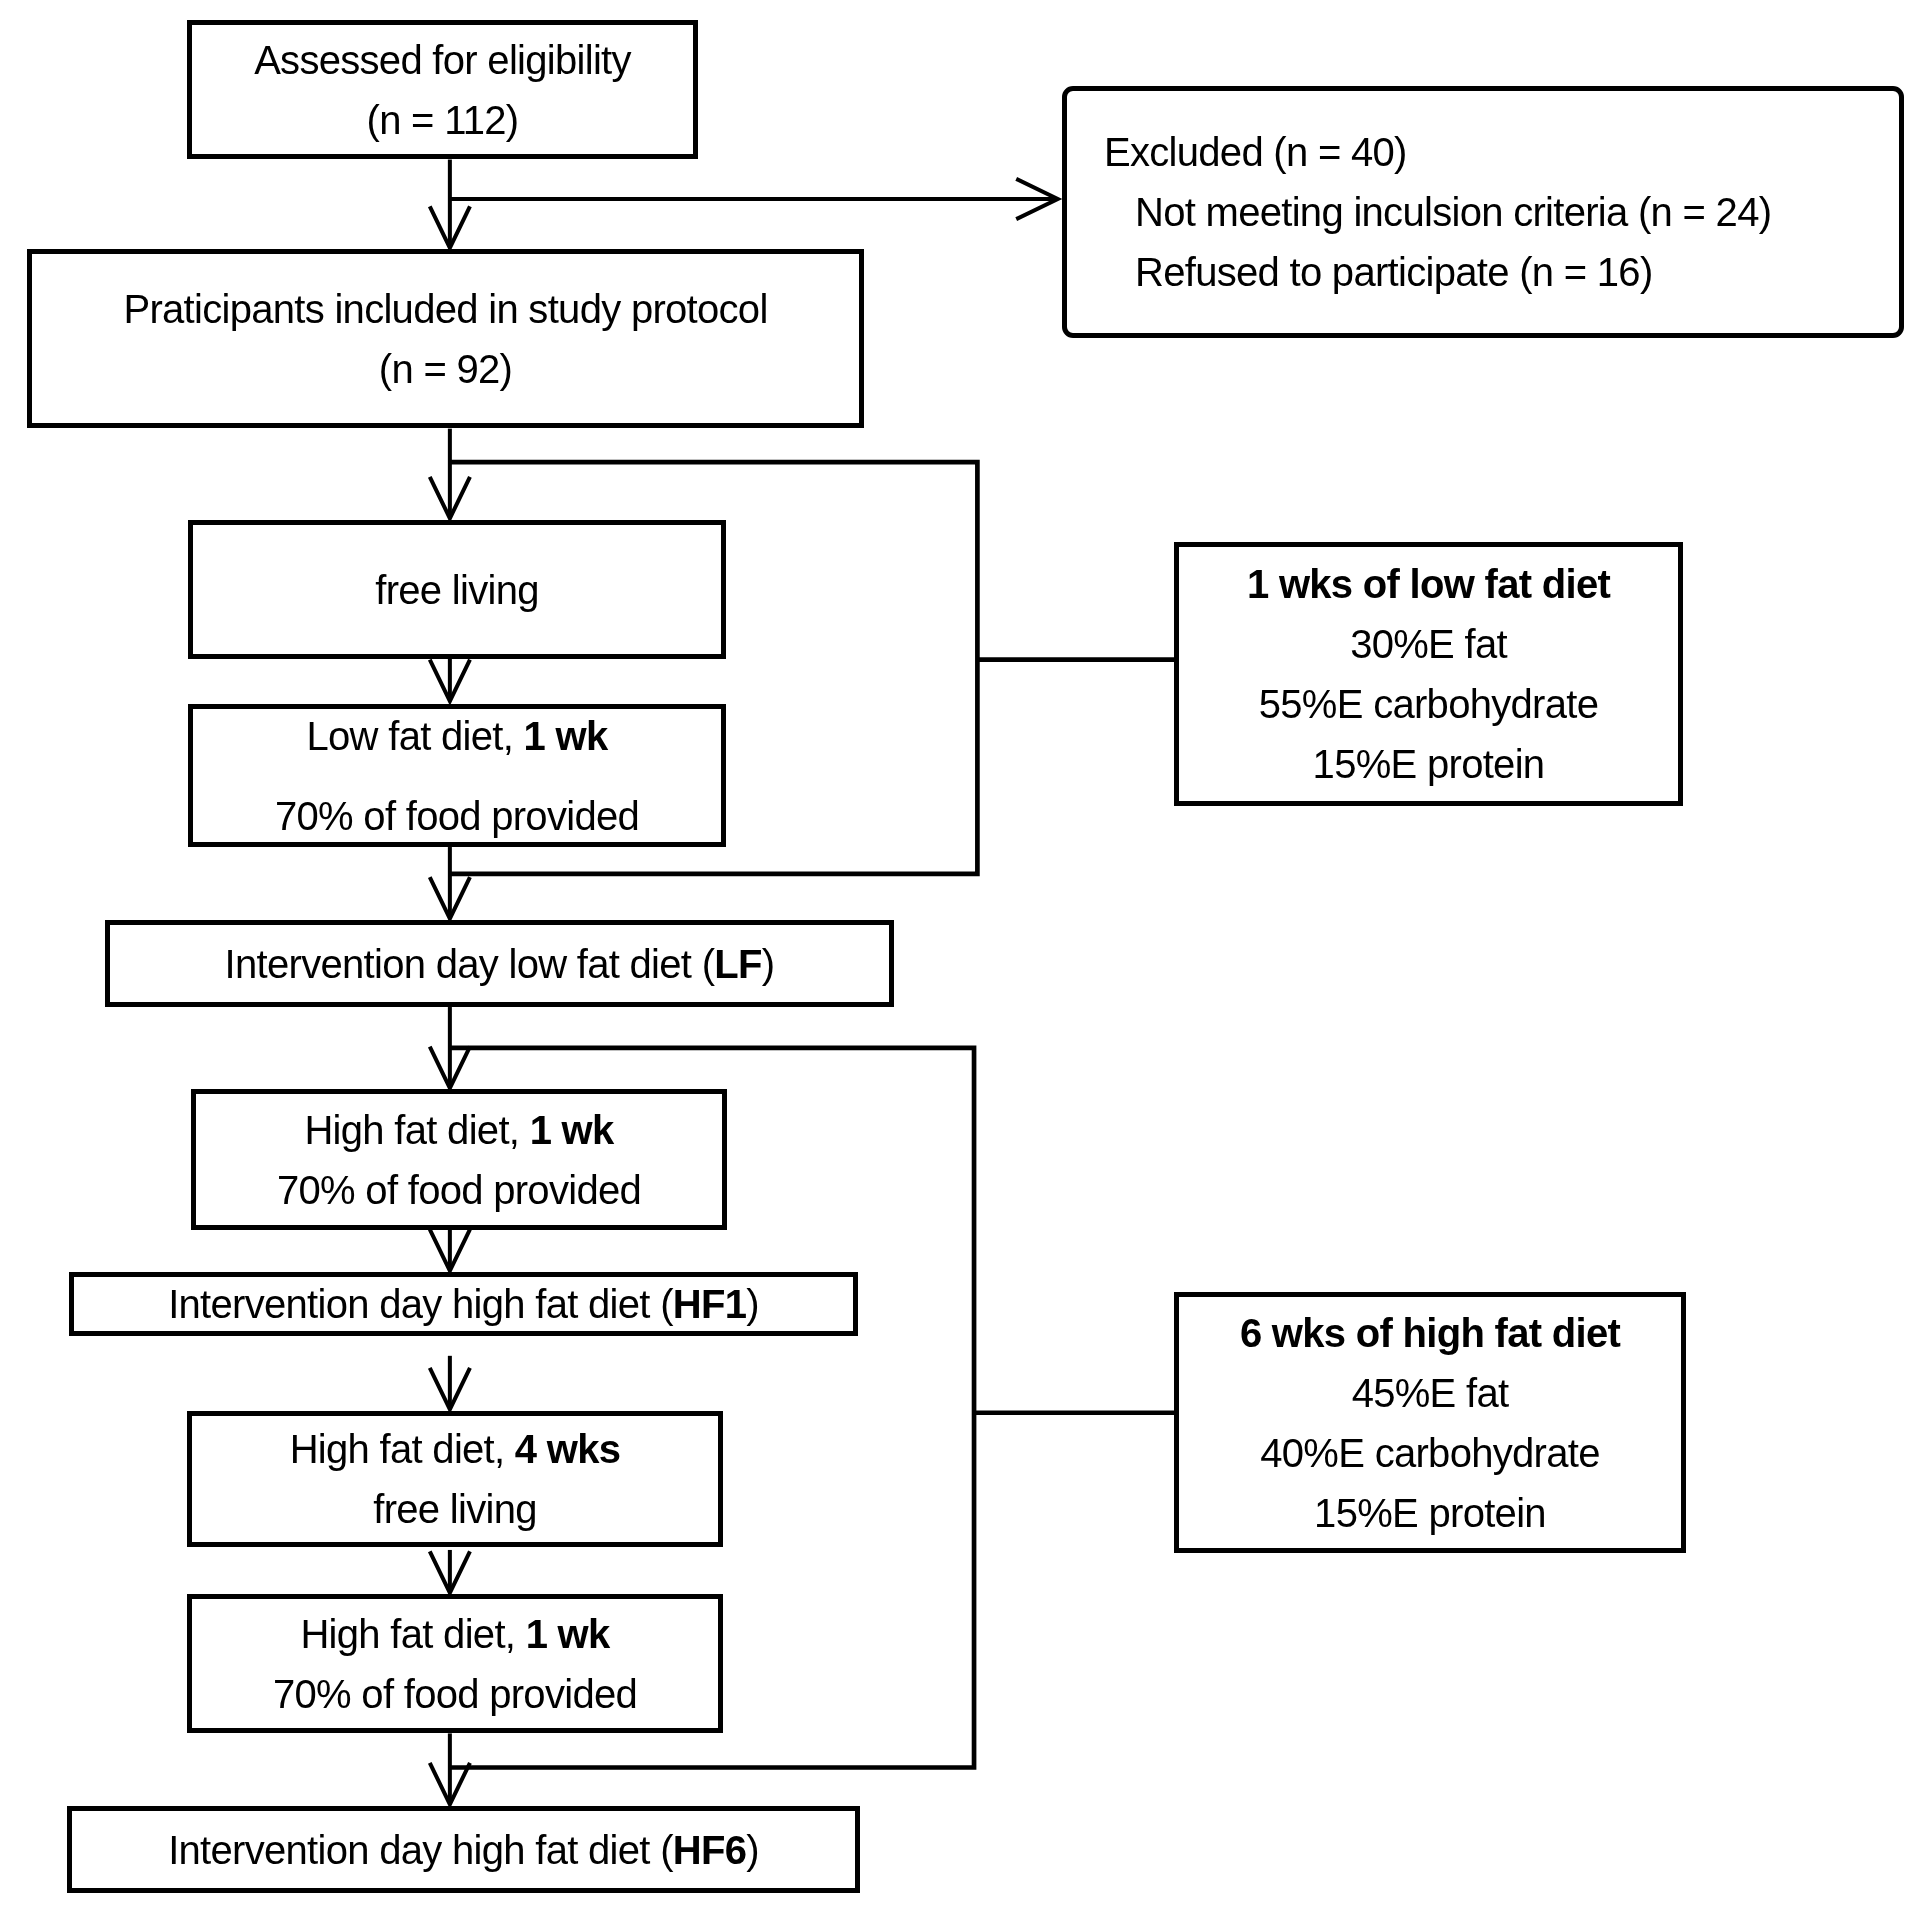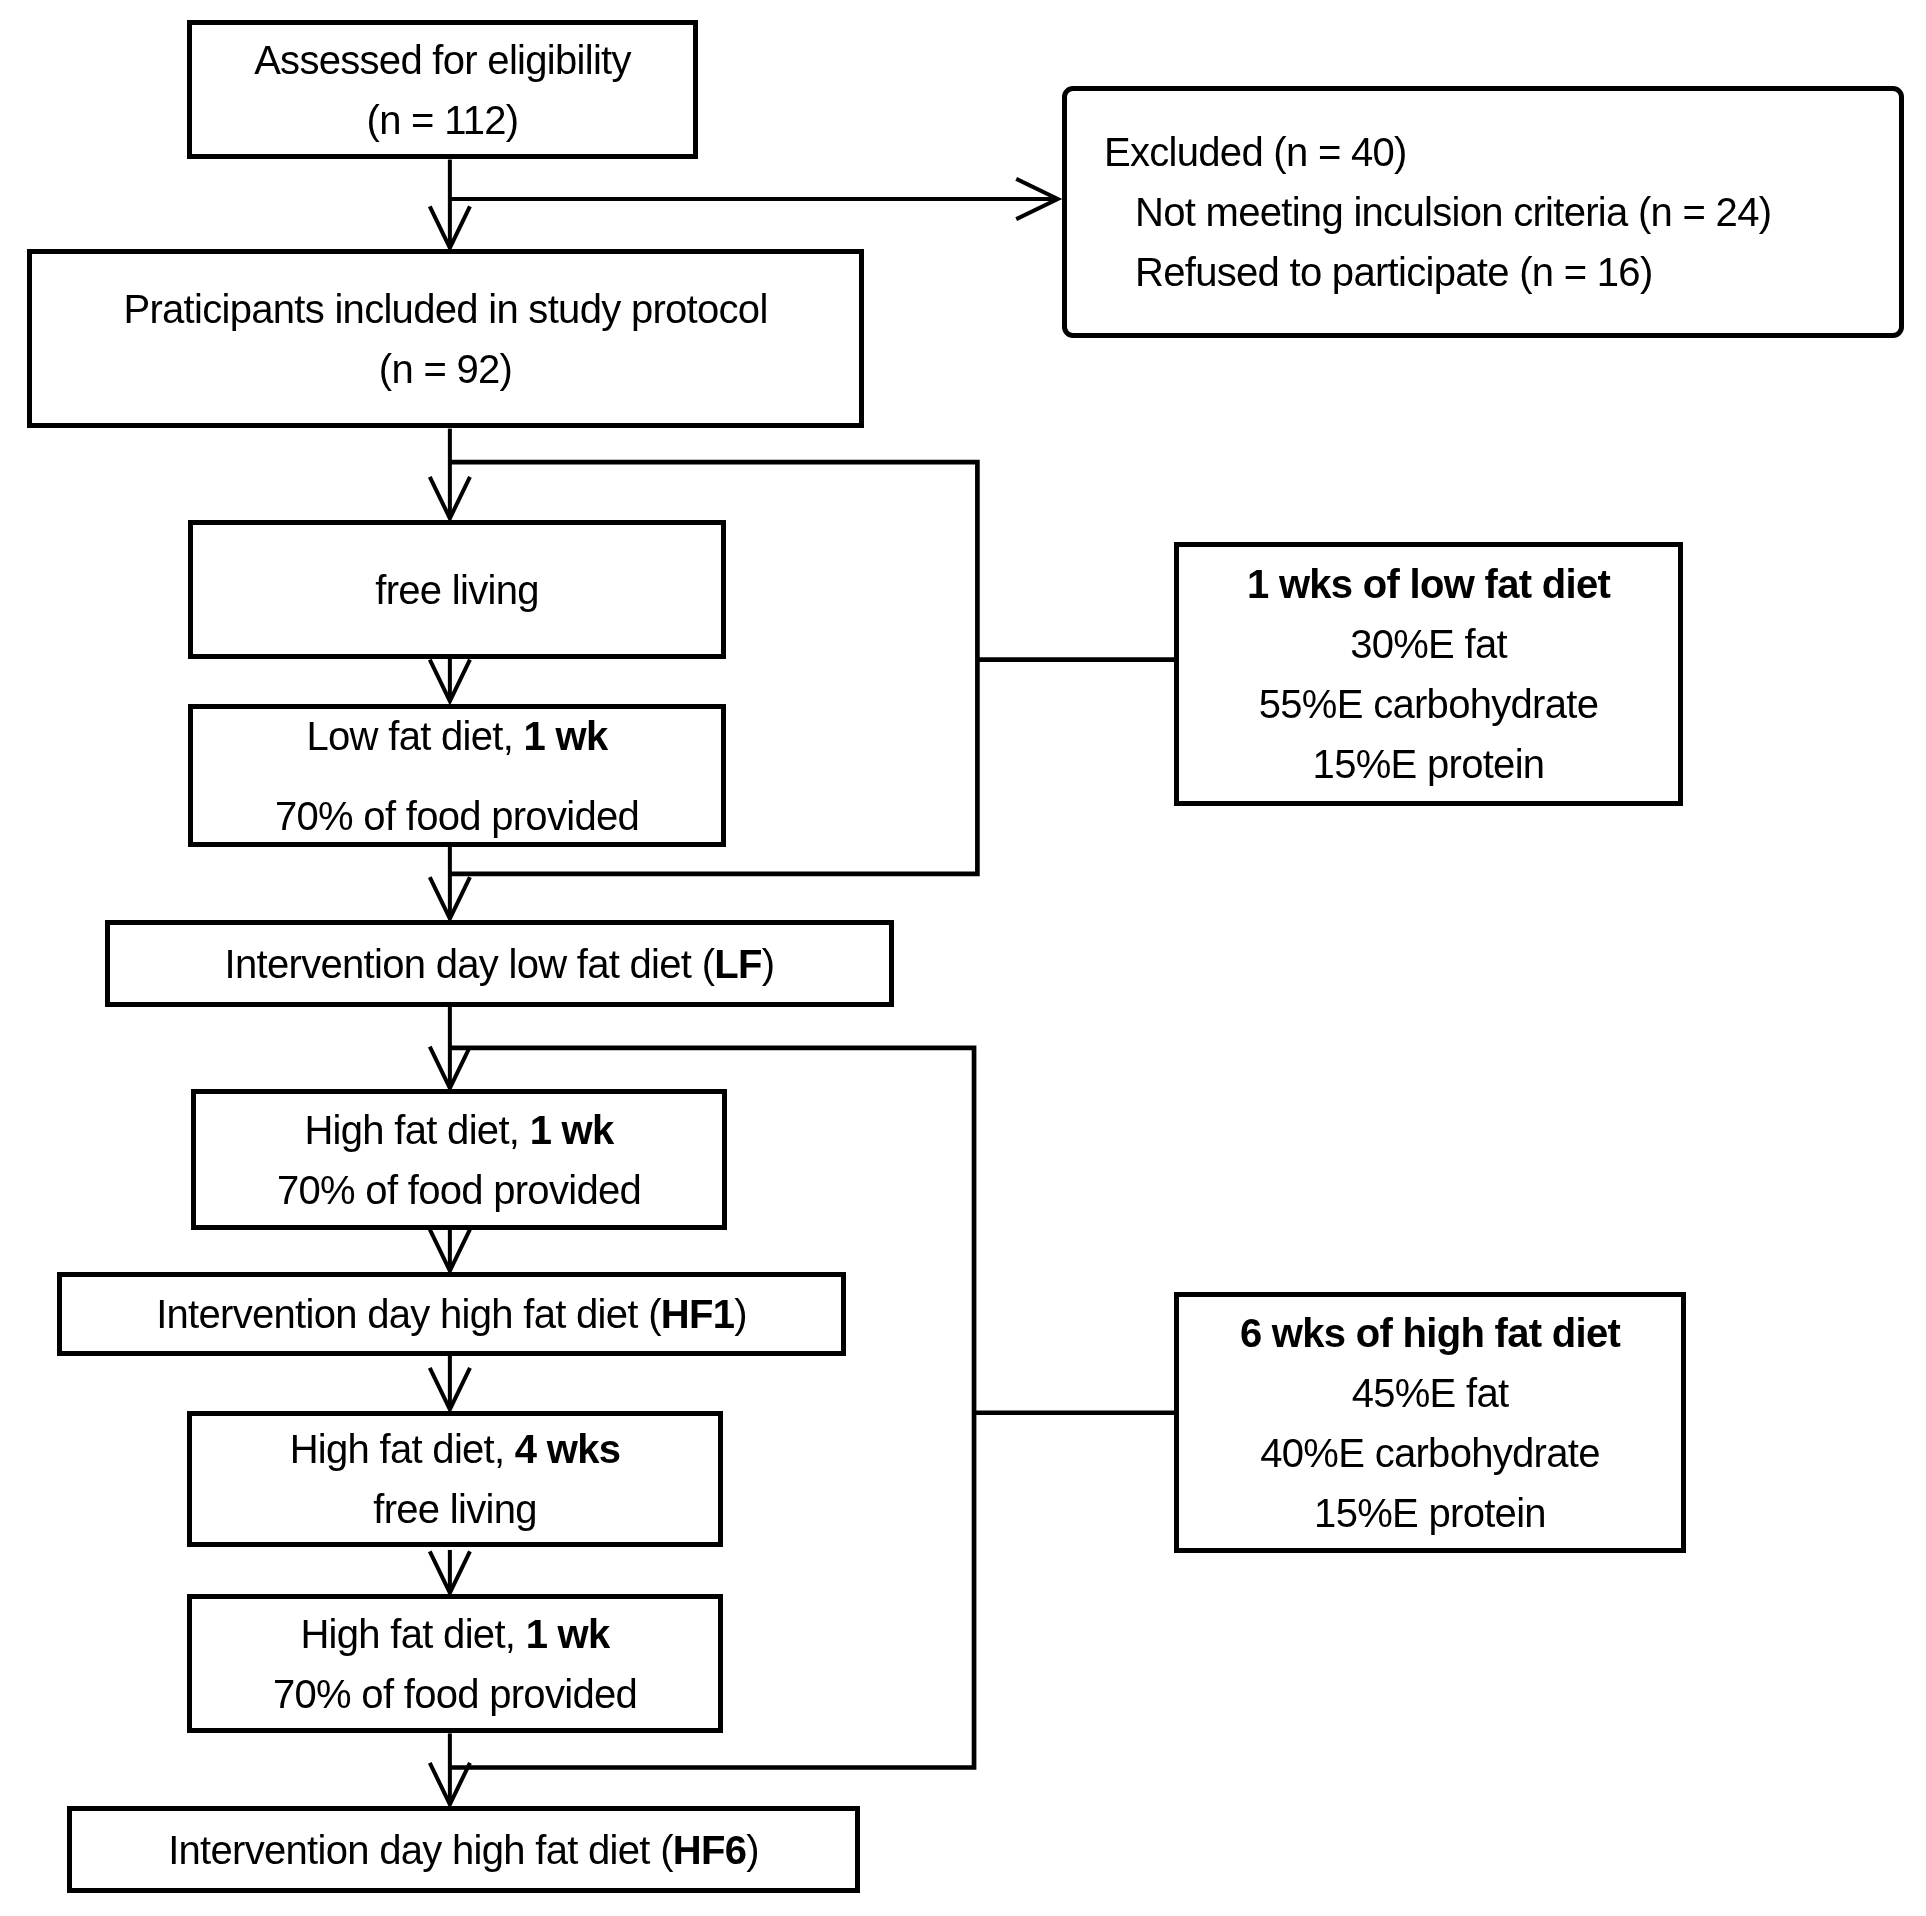--- a/index.html
+++ b/index.html
@@ -159,21 +159,21 @@
 
   <div class="box" style="left:57px; top:920px; width:789px; height:87px;margin-left:48px;">
     <div class="bline"><span>Intervention day low fat diet (</span><b>LF</b><span>)</span></div>
   </div>
 
   <div class="box" style="left:191px; top:1089px; width:536px; height:141px;">
     <div class="bline"><span>High fat diet, </span><b>1 wk</b></div>
     <div class="bline">70% of food provided</div>
   </div>
 
-  <div class="box" style="left:57px; top:1272px; width:789px; height:84px;">
+  <div class="box" style="left:69px; top:1272px; width:789px; height:64px;">
     <div class="bline"><span>Intervention day high fat diet (</span><b>HF1</b><span>)</span></div>
   </div>
 
   <div class="box" style="left:1174px; top:1292px; width:512px; height:261px;">
     <div class="bline"><b>6 wks of high fat diet</b></div>
     <div class="bline">45%E fat</div>
     <div class="bline">40%E carbohydrate</div>
     <div class="bline">15%E protein</div>
   </div>
 

